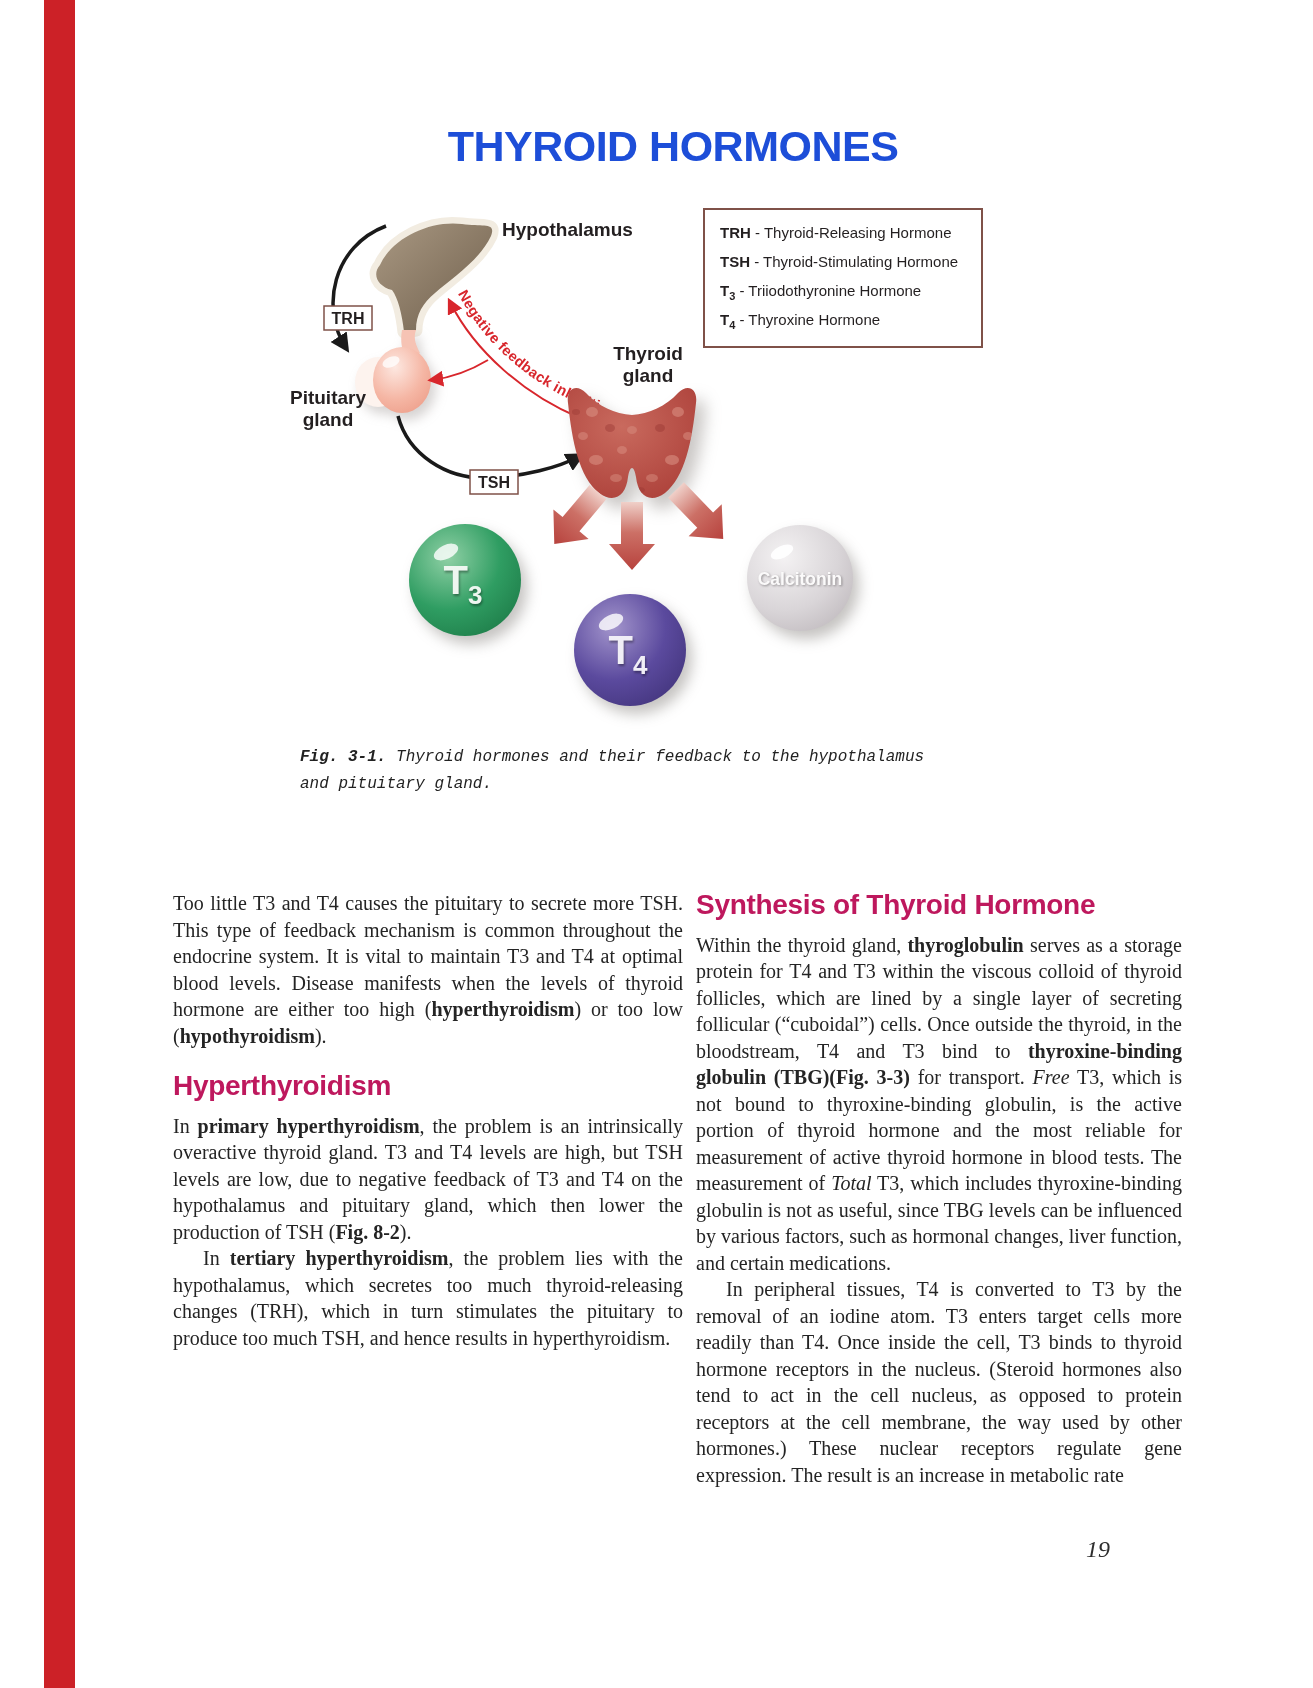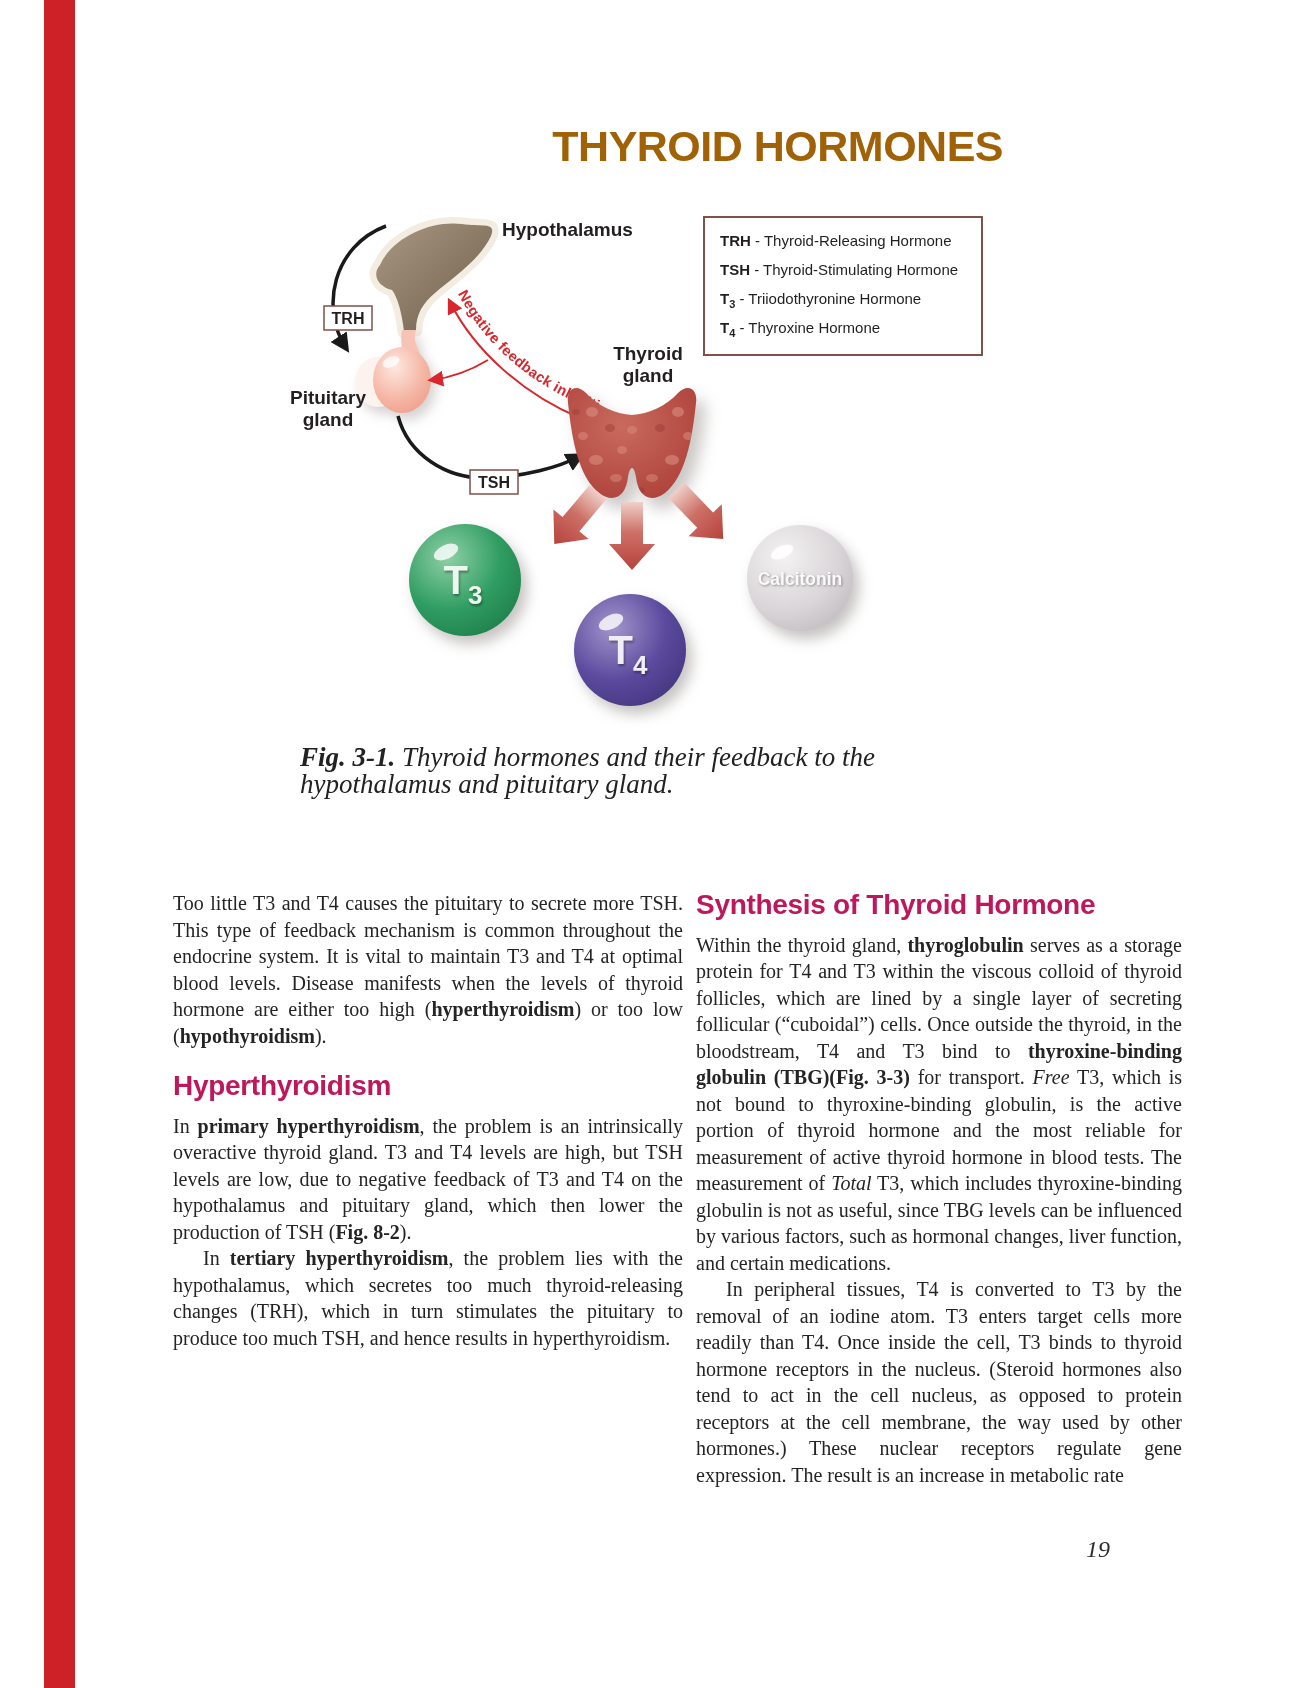--- a/index.html
+++ b/index.html
@@ -1,27 +1,27 @@
 <!DOCTYPE html>
 <html><head>
 <meta charset="utf-8">
 <style>
   html,body{margin:0;padding:0;background:#e8e8e8;}
   .page{position:relative;width:1313px;height:1688px;background:#ffffff;overflow:hidden;
         font-family:"Liberation Sans",sans-serif;}
   .red-strip{position:absolute;left:44px;top:0;width:31px;height:1688px;background:#cc2127;}
-  .title{position:absolute;left:343px;top:122px;width:660px;text-align:right;
-         font-size:43px;font-weight:bold;color:#a16207;letter-spacing:-0.5px;}
-  .legend{position:absolute;left:703px;top:216px;width:248px;background:#fff;
+  .title{position:absolute;left:343px;top:122px;width:660px;text-align:center;
+         font-size:43px;font-weight:bold;color:#1d4ed8;letter-spacing:-0.5px;}
+  .legend{position:absolute;left:703px;top:208px;width:248px;background:#fff;
           border:2px solid #7f5148;padding:11px 13px 9px 15px;font-size:15px;line-height:24px;color:#231f20;}
   .legend-row .term{font-weight:bold;}
   .legend-row sub{font-size:11px;font-weight:bold;}
   .diagram-svg{position:absolute;left:280px;top:190px;}
   .caption{position:absolute;left:300px;top:744px;width:660px;
-           font-family:Liberation Serif, serif;font-size:27px;line-height:27px;color:#222;}
+           font-family:Liberation Mono, monospace;font-size:16px;line-height:27px;color:#222;}
   .caption .i, .caption span{font-style:italic;}
   .col{position:absolute;top:890px;font-family:"Liberation Serif",serif;font-size:20px;
        line-height:26.5px;color:#242424;text-align:justify;}
   .col-left{left:133px;width:510px;margin-left:40px;}
   .col-right{left:696px;width:486px;}
   .col h2{font-family:"Liberation Sans",sans-serif;font-size:28px;font-weight:bold;
           color:#be185d;margin:24px 0 13px 0;text-align:left;letter-spacing:-0.3px;}
   .col-right h2{margin-top:2px;}
   .para{margin:0;}
   .para.indent{text-indent:30px;}

